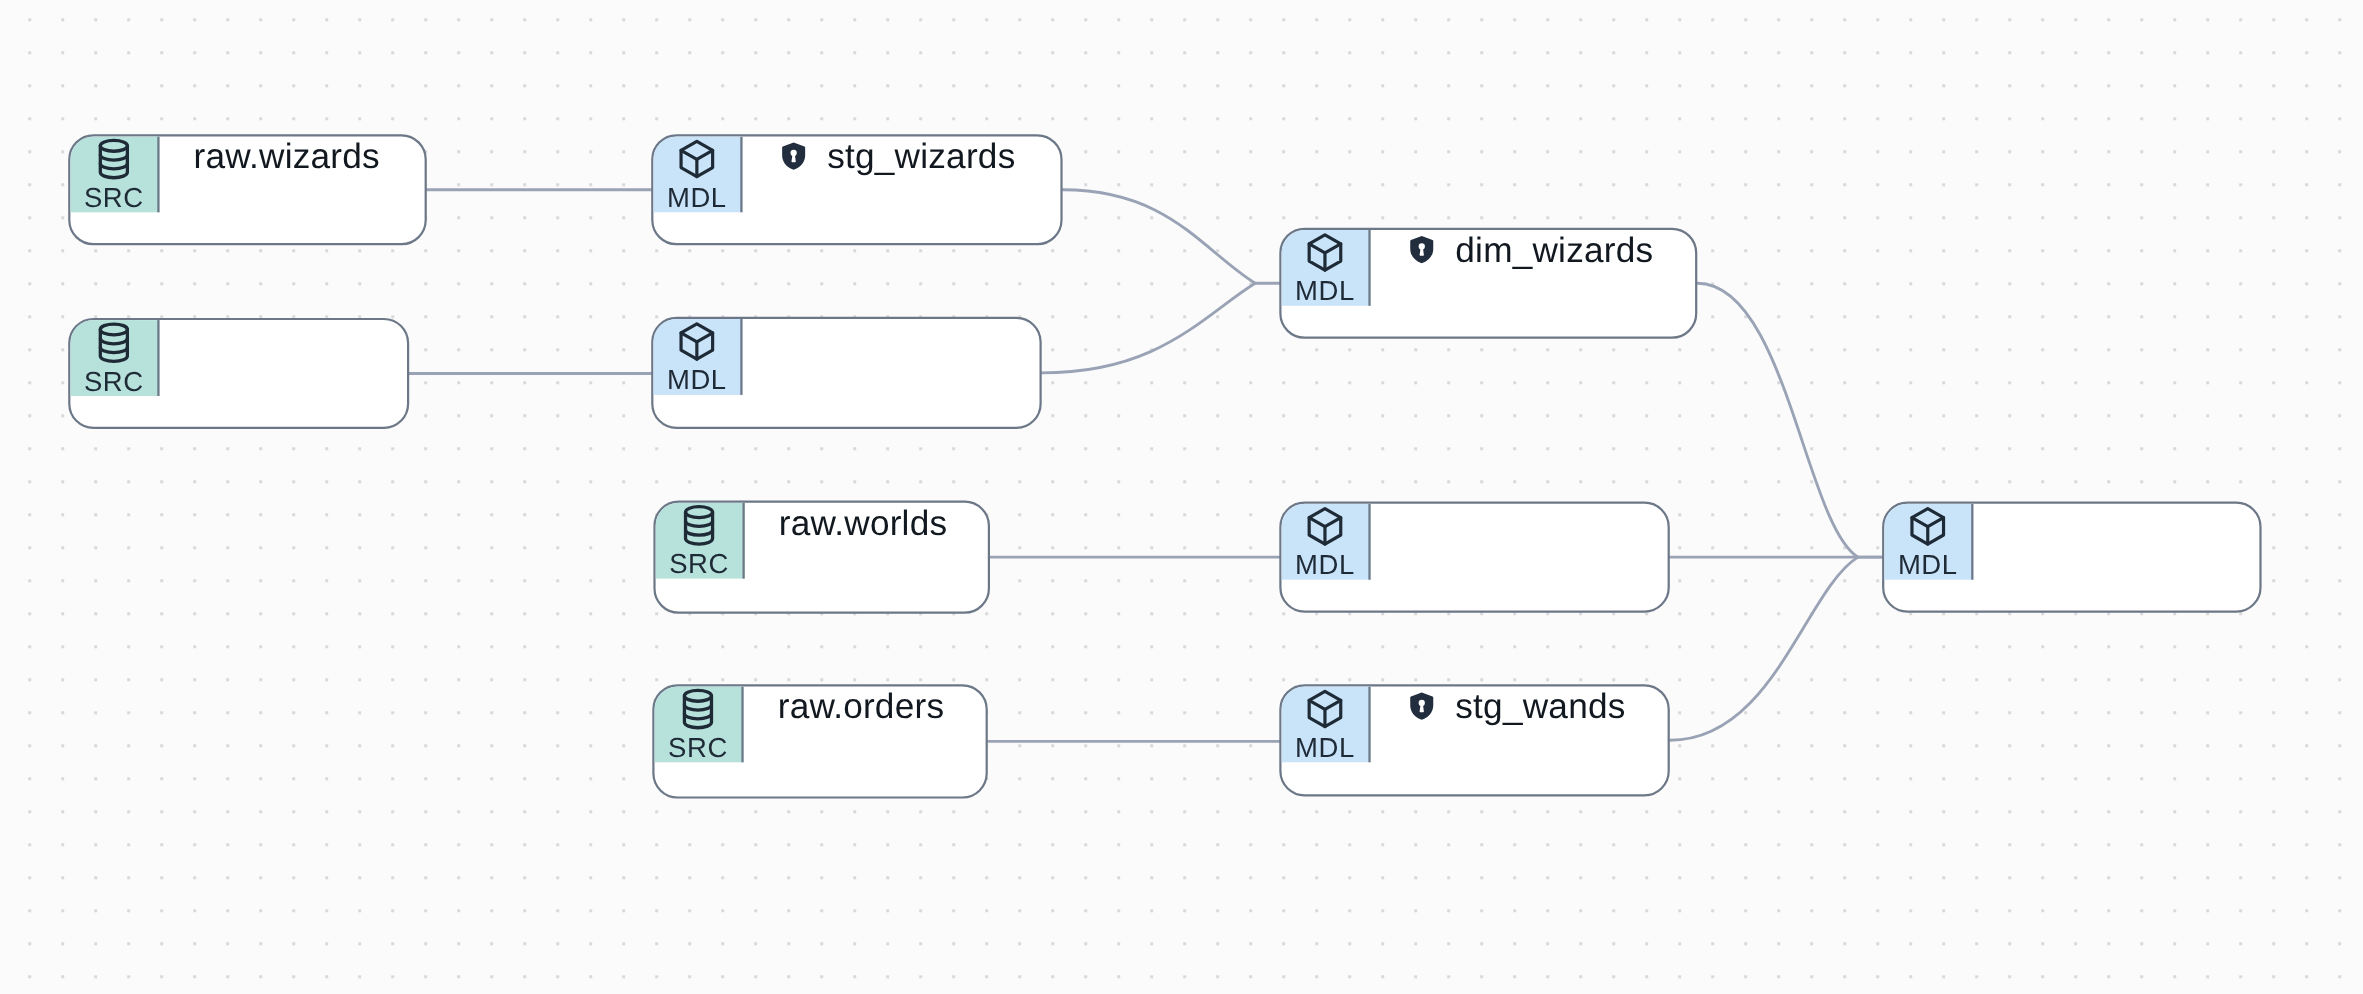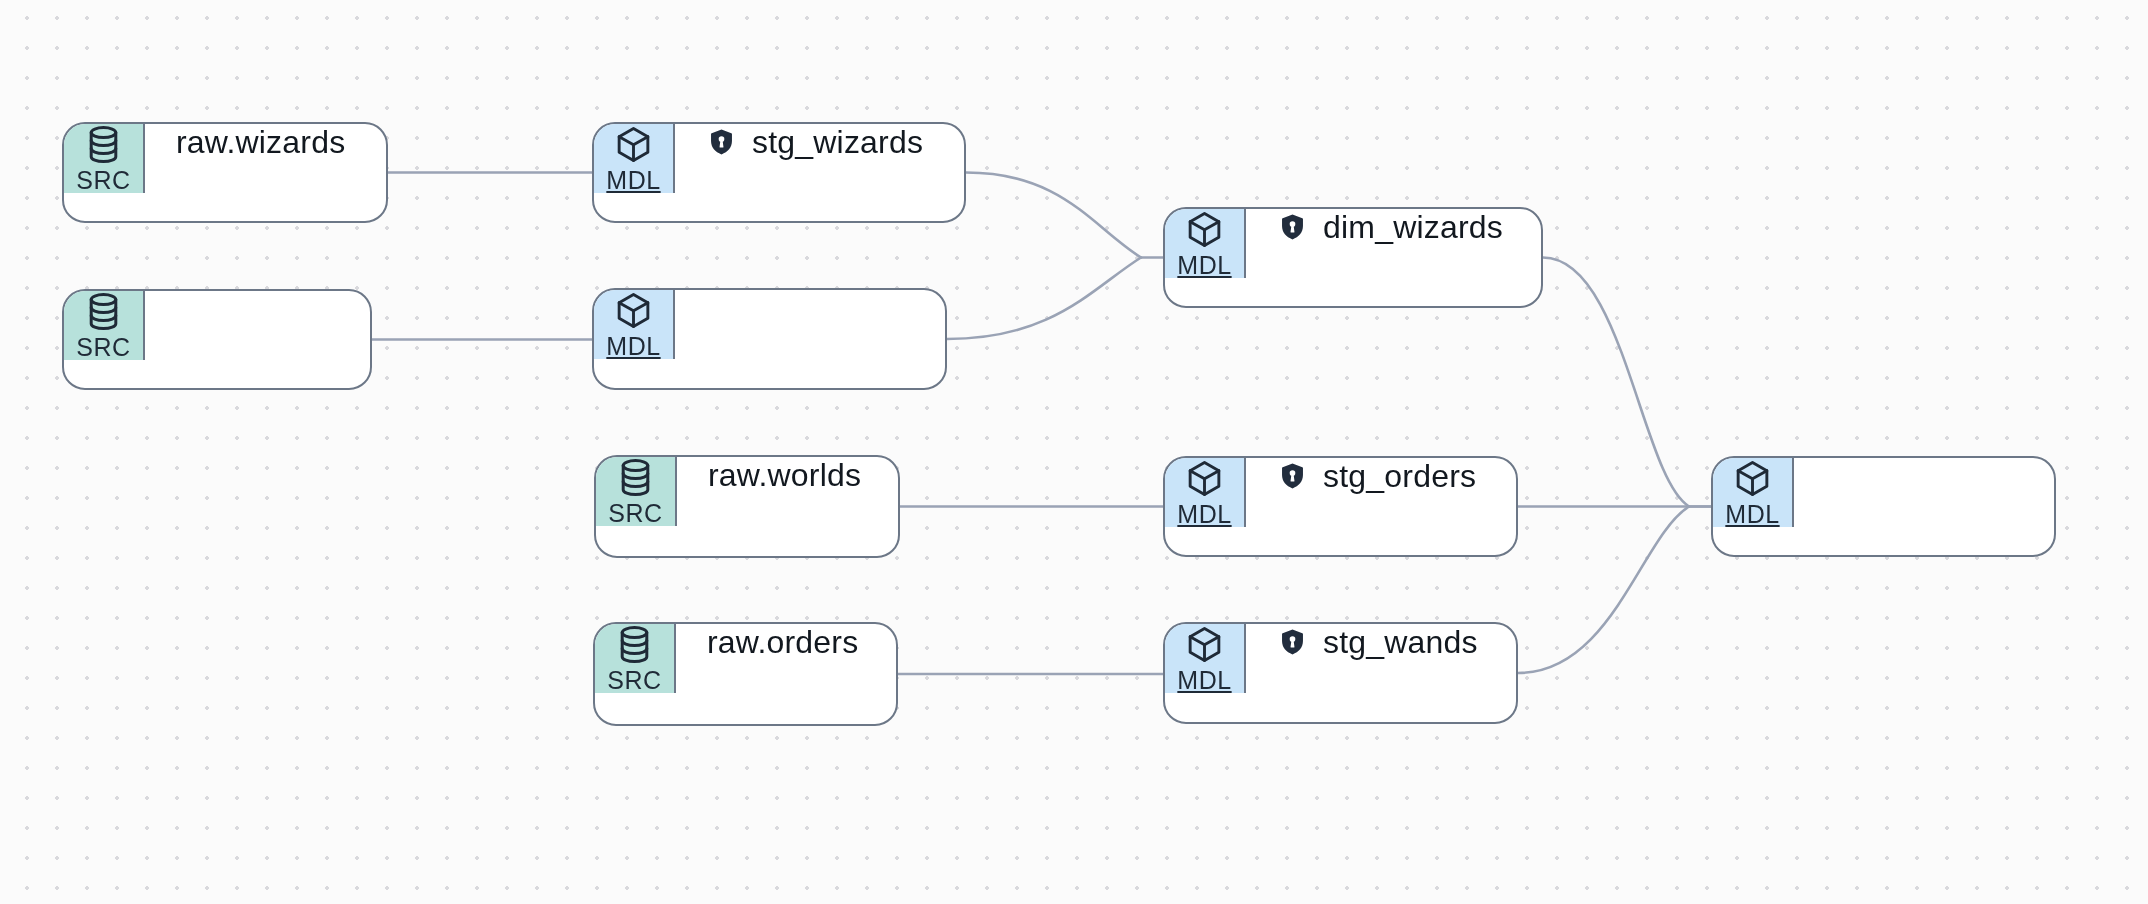--- a/index.html
+++ b/index.html
@@ -37,21 +37,21 @@
     border-radius:23px;overflow:hidden;
     cursor:pointer;
   }
   .badge{
     flex:0 0 81px;width:81px;
     display:flex;flex-direction:column;align-items:center;justify-content:center;
     gap:3px;border-right:2.5px solid var(--node-border);
     color:var(--ink);
   }
   .badge.source{background:var(--src-badge);}
-  .badge.model{background:var(--mdl-badge);text-decoration:underline;}
+  .badge.model{background:var(--mdl-badge);}
   .badge-icon-slot{display:flex;align-items:center;justify-content:center;}
   .badge-icon-slot svg{width:41px;height:41px;stroke:var(--ink);}
   .badge-label{
     font-size:25px;font-weight:500;line-height:1;color:var(--ink);
     letter-spacing:0.5px;
   }
   .body{
     flex:1;display:flex;align-items:center;
     padding:0 24px 16px 31px;gap:15px;min-width:0;
   }
@@ -183,62 +183,54 @@
   </div>
     <div class="node" style="left: 1163px; top: 456px; width: 355px; height: 101px;">
     <div class="badge model">
       <span class="badge-icon-slot">
           <svg viewBox="0 0 24 24">
             <use href="#icon-cube"></use>
           </svg>
         </span>
       <span class="badge-label">MDL</span>
     </div>
+  </div>
+    <div class="node" style="left: 1163px; top: 622px; width: 355px; height: 102px;">
+    <div class="badge model">
+      <span class="badge-icon-slot">
+          <svg viewBox="0 0 24 24">
+            <use href="#icon-cube"></use>
+          </svg>
+        </span>
+      <span class="badge-label">MDL</span>
+    </div>
     <div class="body">
       <span class="shield-slot">
           <svg viewBox="0 0 24 24">
             <use href="#icon-shield"></use>
           </svg>
         </span>
-      <span class="label">stg_orders</span>
-    </div>
-  </div>
-    <div class="node" style="left: 1163px; top: 622px; width: 355px; height: 102px;">
+      <span class="label">stg_wands</span>
+    </div>
+  </div>
+    <div class="node" style="left: 1163px; top: 207px; width: 380px; height: 101px;">
     <div class="badge model">
       <span class="badge-icon-slot">
           <svg viewBox="0 0 24 24">
             <use href="#icon-cube"></use>
           </svg>
         </span>
       <span class="badge-label">MDL</span>
     </div>
     <div class="body">
       <span class="shield-slot">
           <svg viewBox="0 0 24 24">
             <use href="#icon-shield"></use>
           </svg>
         </span>
-      <span class="label">stg_wands</span>
-    </div>
-  </div>
-    <div class="node" style="left: 1163px; top: 207px; width: 380px; height: 101px;">
-    <div class="badge model">
-      <span class="badge-icon-slot">
-          <svg viewBox="0 0 24 24">
-            <use href="#icon-cube"></use>
-          </svg>
-        </span>
-      <span class="badge-label">MDL</span>
-    </div>
-    <div class="body">
-      <span class="shield-slot">
-          <svg viewBox="0 0 24 24">
-            <use href="#icon-shield"></use>
-          </svg>
-        </span>
       <span class="label">dim_wizards</span>
     </div>
   </div>
     <div class="node" style="left: 1711px; top: 456px; width: 345px; height: 101px;">
     <div class="badge model">
       <span class="badge-icon-slot">
           <svg viewBox="0 0 24 24">
             <use href="#icon-cube"></use>
           </svg>
         </span>

